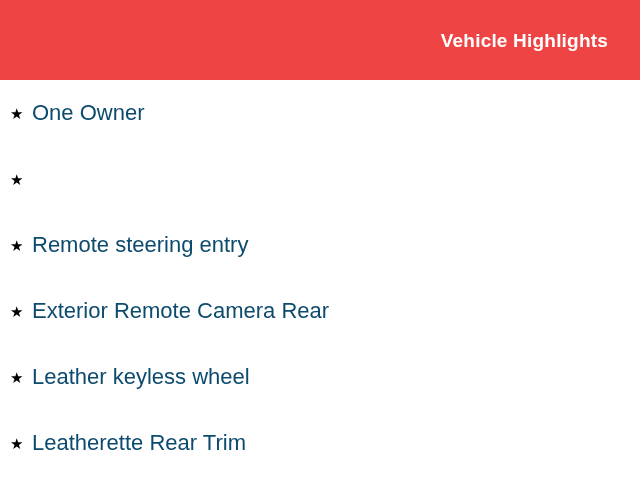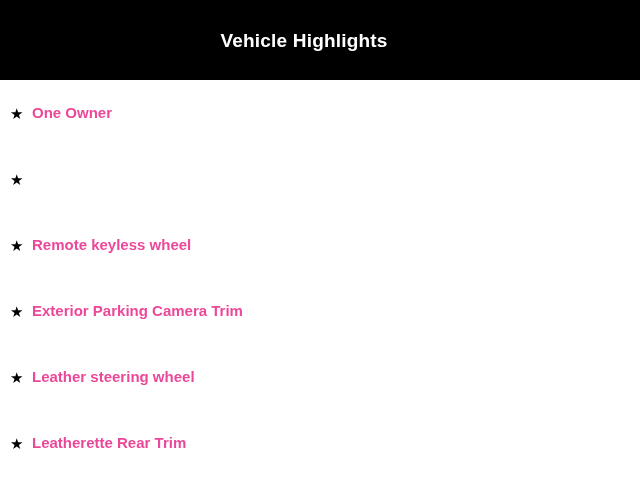--- a/index.html
+++ b/index.html
@@ -18,24 +18,24 @@
     width: 640px;
     height: 480px;
     background: #ffffff;
   }
   .header-bar {
     position: absolute;
     left: 0;
     top: 0;
     width: 640px;
     height: 80px;
-    background: #000000;
+    background: #ef4444;
     display: flex;
     align-items: center;
-    justify-content: center;
+    justify-content: flex-end;
     box-sizing: border-box;
     padding-right: 32px;
   }
   .header-title {
     color: #ffffff;
     font-size: 19px;
     font-weight: bold;
     letter-spacing: 0.2px;
     line-height: 1;
   }
@@ -57,25 +57,24 @@
   }
   .star-icon {
     width: 22px;
     flex: 0 0 22px;
     color: #000000;
     font-size: 15px;
     line-height: 1;
     text-align: left;
   }
   .highlight-label {
-    color: #ec4899;
-    font-size: 15px;
+    color: #0c4a6e;
+    font-size: 22px;
     line-height: 1.1;
     white-space: nowrap;
-    font-weight: bold;
   }
 </style>
 </head>
 <body>
 
 <div class="page">
 
   <div class="header-bar">
     <div class="header-title">Vehicle Highlights</div>
   </div>
@@ -83,29 +82,29 @@
   <ul class="highlights-list">
     <li class="highlight-item">
       <span class="star-icon">★</span>
       <span class="highlight-label">One Owner</span>
     </li>
     <li class="highlight-item">
       <span class="star-icon">★</span>
     </li>
     <li class="highlight-item">
       <span class="star-icon">★</span>
-      <span class="highlight-label">Remote keyless wheel</span>
+      <span class="highlight-label">Remote steering entry</span>
     </li>
     <li class="highlight-item">
       <span class="star-icon">★</span>
-      <span class="highlight-label">Exterior Parking Camera Trim</span>
+      <span class="highlight-label">Exterior Remote Camera Rear</span>
     </li>
     <li class="highlight-item">
       <span class="star-icon">★</span>
-      <span class="highlight-label">Leather steering wheel</span>
+      <span class="highlight-label">Leather keyless wheel</span>
     </li>
     <li class="highlight-item">
       <span class="star-icon">★</span>
       <span class="highlight-label">Leatherette Rear Trim</span>
     </li>
   </ul>
 
 </div>
 
 </body></html>

